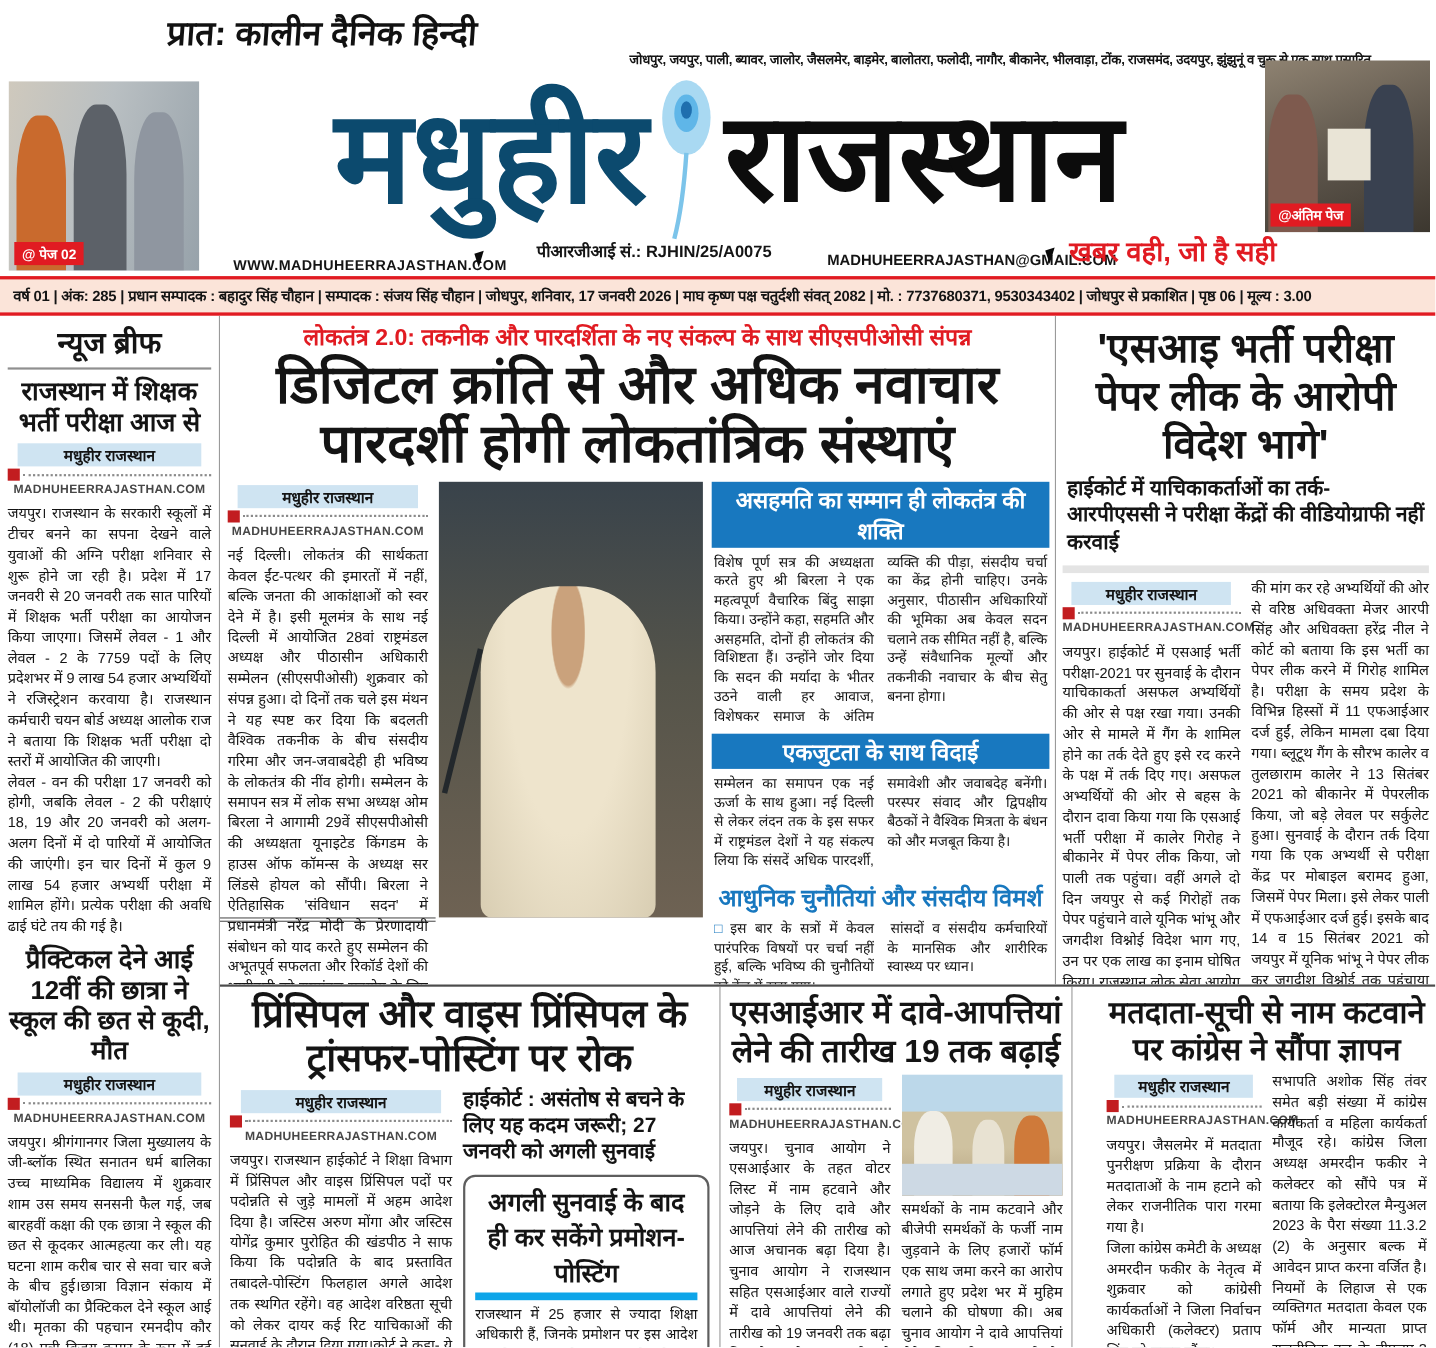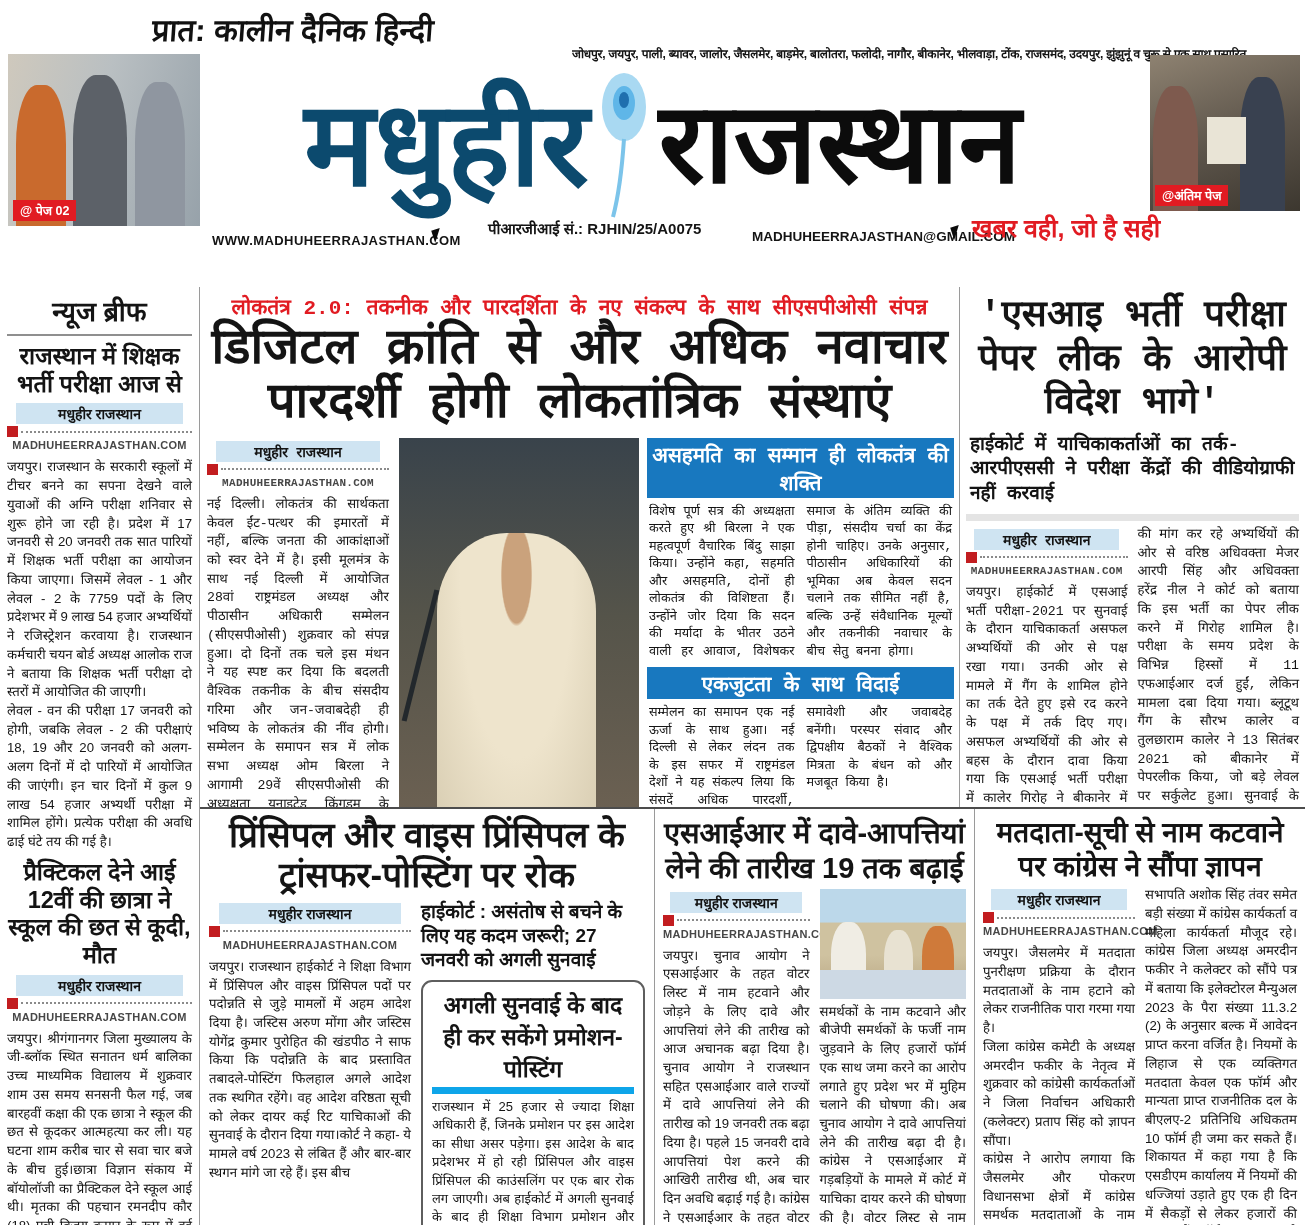--- a/index.html
+++ b/index.html
@@ -7,21 +7,21 @@
        font-family:"Liberation Sans","DejaVu Sans",sans-serif;color:#141414;}
   *{box-sizing:border-box;}
   
   .masthead{position:relative;height:287px;width:100%;}
   .tagline{position:absolute;left:152px;top:8px;width:345px;font-size:31px;font-weight:800;
            color:#111;transform:skewX(-4deg);white-space:nowrap;}
   .cities{position:absolute;left:572px;top:16px;right:6px;font-size:12px;font-weight:700;
           white-space:nowrap;overflow:hidden;letter-spacing:-.2px;margin-top:29px;}
   .photo{position:relative;overflow:hidden;}
   .photo .fig{position:absolute;bottom:0;border-radius:42% 42% 0 0;}
-  .mast-photo-left{position:absolute;left:8px;top:54px;width:192px;height:172px;
+  .mast-photo-left{position:absolute;left:8px;top:74px;width:173px;height:172px;
                    background:linear-gradient(105deg,#cfc9bd 0%,#b9bfc2 45%,#97a2aa 100%);}
   .mast-photo-right{position:absolute;right:5px;top:55px;width:150px;height:156px;
                     background:linear-gradient(160deg,#8e8271 0%,#5c544a 55%,#3c372f 100%);}
   .page-label{position:absolute;left:5px;bottom:5px;background:#e11b22;color:#fff;
               font-size:12.5px;font-weight:700;padding:2px 7px;white-space:nowrap;}
   .mast-photo-right .page-label{left:5px;right:auto;}
   .logo{position:absolute;left:185px;top:58px;right:165px;height:172px;display:flex;
         align-items:center;justify-content:center;white-space:nowrap;}
   .logo-red{font-size:118px;font-weight:700;color:#0c4a6e;line-height:1;}
   .logo-black{font-size:112px;font-weight:800;color:#0c0c0c;line-height:1;}
@@ -42,27 +42,27 @@
   .byline-brand{background:#cfe4f2;font-weight:700;font-size:14px;text-align:center;width:90%;
                 margin:0 auto;padding:1px 0;}
   .byline-rule{display:flex;align-items:center;height:11px;margin-top:2px;}
   .red-sq{width:11px;height:11px;background:#c21d20;flex:0 0 auto;}
   .dots{flex:1;border-bottom:2px dotted #8a8a8a;margin-left:3px;height:0;}
   .byline-site{text-align:center;font-size:11px;color:#474747;letter-spacing:.3px;padding:2px 0 3px;font-weight:700;}
   
   .content{display:flex;height:938px;width:100%;}
   .col-brief{width:200px;flex:0 0 auto;border-right:1px solid #9a9a9a;padding:2px 7px;overflow:hidden;}
   .main-right{flex:1;display:flex;flex-direction:column;overflow:hidden;}
-  .top-zone{display:flex;height:520px;overflow:hidden;font-family:Liberation Mono, monospace;}
+  .top-zone{display:flex;height:608px;overflow:hidden;}
   .lead{width:760px;flex:0 0 auto;border-right:1px solid #9a9a9a;overflow:hidden;}
   .si{flex:1;overflow:hidden;padding:0 6px;}
   .bottom-zone{flex:1;display:flex;border-top:2px solid #4c4c4c;overflow:hidden;}
   .principal{width:455px;flex:0 0 auto;border-right:1px solid #9a9a9a;padding:4px 9px;overflow:hidden;}
   .sir{width:320px;flex:0 0 auto;border-right:1px solid #9a9a9a;padding:4px 8px;overflow:hidden;}
-  .congress{flex:1;padding:4px 8px;overflow:hidden;}
+  .congress{flex:1;padding:4px 8px;overflow:hidden;margin-left:23px;}
   
   .body-txt{font-size:13.2px;line-height:1.42;text-align:justify;white-space:pre-line;}
   .nb-title{font-size:27px;font-weight:800;text-align:center;padding:3px 0 5px;border-bottom:2px solid #8f8f8f;}
   .nb-head{font-size:23.5px;font-weight:800;text-align:center;line-height:1.18;padding:7px 0 2px;}
   .kicker{color:#e11b22;font-weight:800;font-size:21px;text-align:center;padding:5px 4px 2px;}
   .lead-headline{font-size:49px;font-weight:800;text-align:center;line-height:1.1;padding:2px 4px;}
   .lead-row{display:flex;margin-top:4px;height:400px;}
   .lead-textcol{width:196px;flex:0 0 auto;padding:0 7px;border-bottom:4px double #555;}
   .lead-photo{width:240px;flex:0 0 auto;margin:0 3px;height:396px;
               background:linear-gradient(180deg,#39434b 0%,#55544a 45%,#6e6253 100%);}
@@ -127,20 +127,21 @@
     <span class="logo-black">राजस्थान</span>
   </div>
 
   <div class="website">WWW.MADHUHEERRAJASTHAN.COM</div>
   <div class="prgi">पीआरजीआई सं.: RJHIN/25/A0075</div>
   <div class="email">MADHUHEERRAJASTHAN@GMAIL.COM</div>
   <div class="slogan">खबर वही, जो है सही</div>
   <span class="cursor cursor-a"></span>
   <span class="cursor cursor-b"></span>
 
+  <div class="infobar">वर्ष 01 | अंक: 285 | प्रधान सम्पादक : बहादुर सिंह चौहान | सम्पादक : संजय सिंह चौहान | जोधपुर, शनिवार, 17 जनवरी 2026 | माघ कृष्ण पक्ष चतुर्दशी संवत् 2082 | मो. : 7737680371, 9530343402 | जोधपुर से प्रकाशित | पृष्ठ 06 | मूल्य : 3.00</div>
 </header>
 
 <div class="content">
 
   <aside class="col-brief">
     <div class="nb-title">न्यूज ब्रीफ</div>
 
     <div>
       <div class="nb-head">राजस्थान में शिक्षक भर्ती परीक्षा आज से</div>
       <div class="byline">

